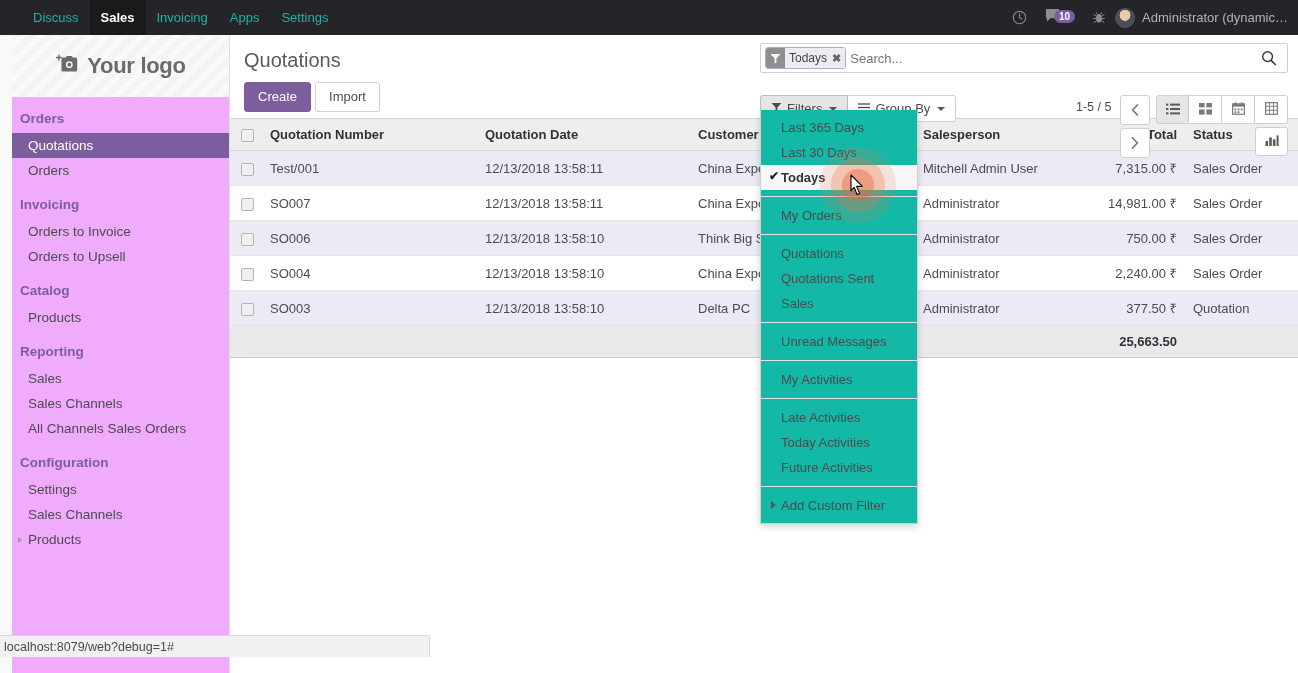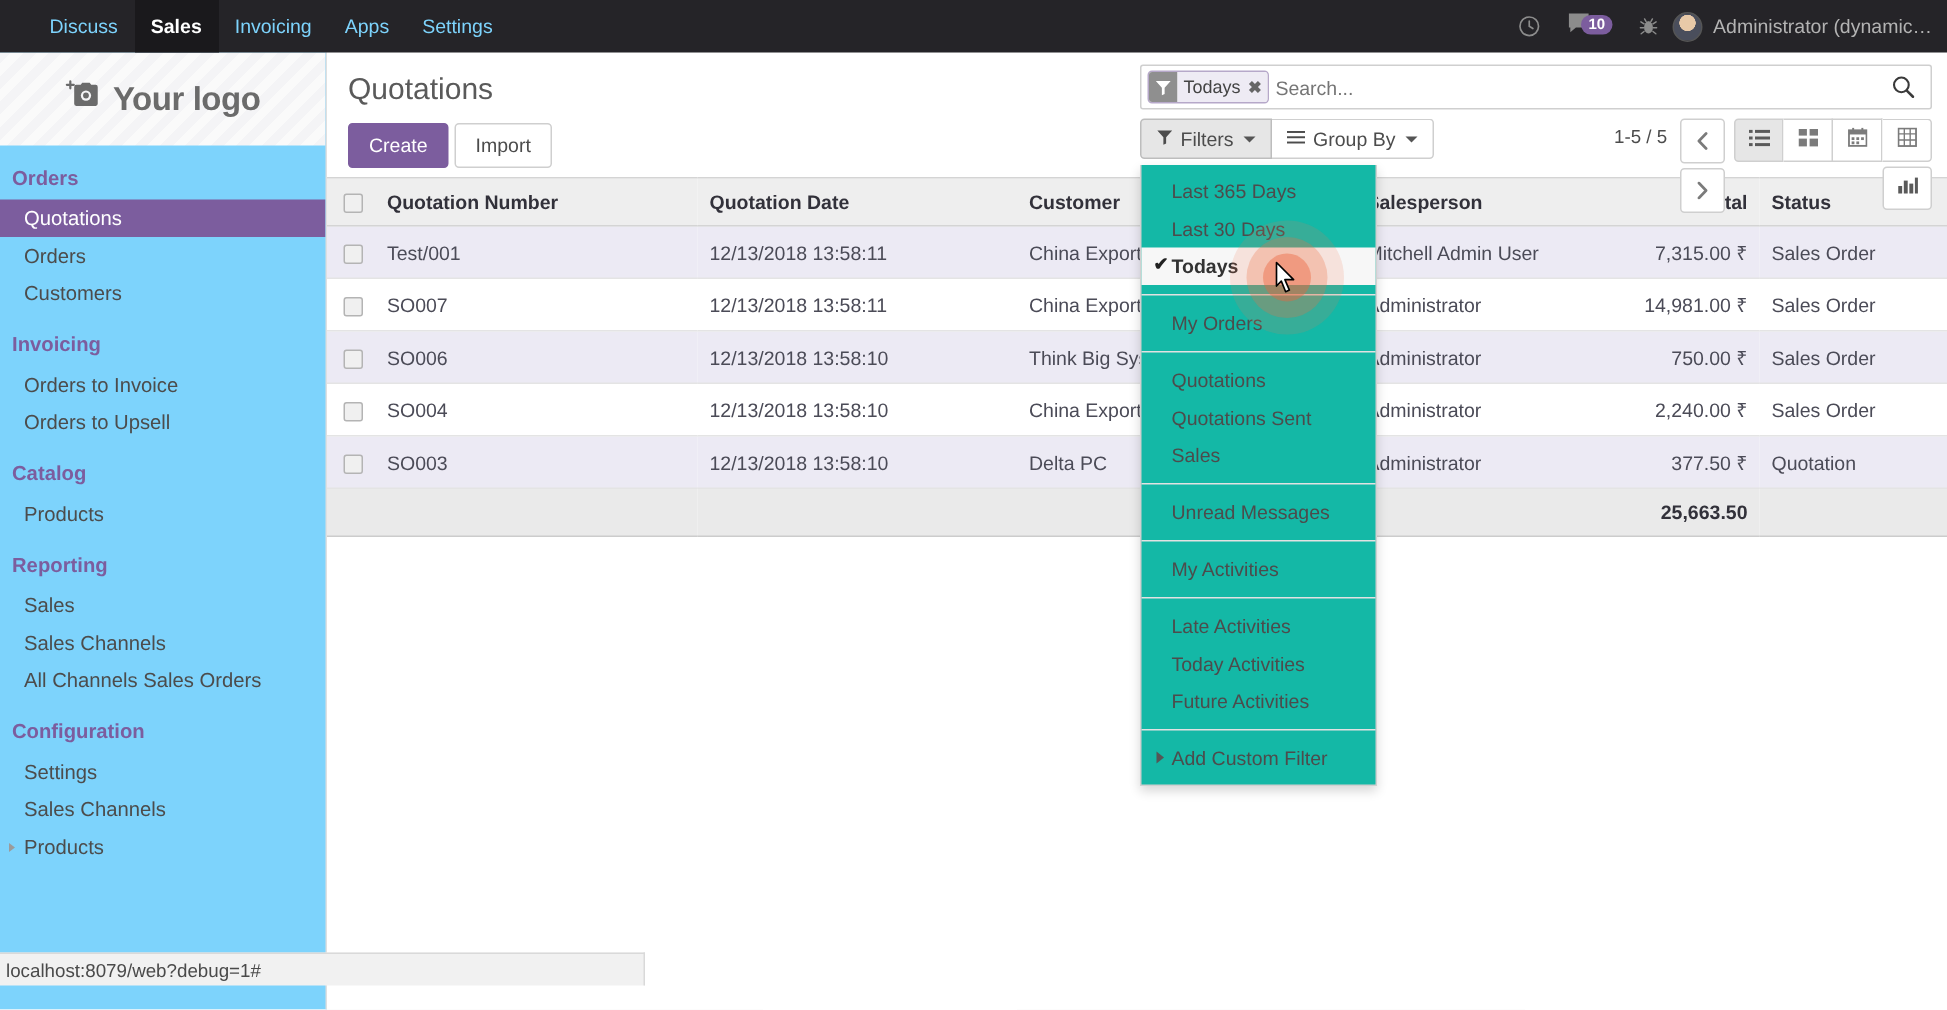--- a/index.html
+++ b/index.html
@@ -12,21 +12,21 @@
   body { position: relative; }
 
   
   .navbar {
     height: 35px; background: #252428;
     display: flex; align-items: center;
     position: relative; z-index: 60;
   }
   .nav-menu { display: flex; align-items: center; padding-left: 22px; height: 100%; }
   .nav-item {
-    color: #7dd3fc; font-size: 13px; padding: 0 11px; height: 100%;
+    color: #14b8a6; font-size: 13px; padding: 0 11px; height: 100%;
     display: flex; align-items: center; cursor: pointer; white-space: nowrap;
   }
   .nav-item.active { background: #1a191c; color: #ffffff; font-weight: bold; }
   .nav-right { margin-left: auto; display: flex; align-items: center; padding-right: 10px; height: 100%; }
   .nav-icon {
     color: #8c8c8c; padding: 0 9px; display: flex; align-items: center;
     cursor: pointer; height: 100%;
   }
   .nav-icon svg { display: block; }
   .msg-wrap { position: relative; display: flex; align-items: center; padding: 0 8px; cursor: pointer; }
@@ -40,22 +40,22 @@
     border: 1px solid #555; margin-right: 7px; flex: none;
   }
   .user-name { color: #b3b3b3; font-size: 13px; max-width: 170px; overflow: hidden;
     white-space: nowrap; text-overflow: ellipsis; cursor: pointer; }
 
   
   .body-wrap { display: flex; height: 638px; }
 
   
   .sidebar {
-    width: 218px; flex: none; background: #7dd3fc;
-    border-right: 1px solid #dfdfdf; overflow: hidden;
+    width: 218px; flex: none; background: #f0abfc;
+    border-right: 1px solid #dfdfdf; overflow: hidden; margin-left: 12px;
   }
   .logo-box {
     height: 62px; display: flex; align-items: center; justify-content: center;
     background: repeating-linear-gradient(-45deg, #f4f4f6 0 6px, #fafafa 6px 12px);
     gap: 8px;
   }
   .logo-text { font-size: 22px; font-weight: bold; color: #6b6b6b; letter-spacing: -0.3px; }
   .sb-section {
     color: #7c5d9e; font-weight: bold; font-size: 13.5px;
     padding: 14px 0 7px 8px;
@@ -103,21 +103,21 @@
     background: #eeebf4; color: #444; font-size: 12px; padding: 0 4px;
     display: flex; align-items: center; height: 100%; gap: 5px;
   }
   .facet-x { font-size: 11px; color: #666; cursor: pointer; font-weight: bold; }
   .search-input {
     flex: 1; border: none; outline: none; font-size: 13px; color: #ef4444;
     font-family: "Liberation Sans", sans-serif; background: transparent;
   }
   .search-mag { padding: 0 6px; cursor: pointer; display: flex; align-items: center; }
 
-  .cp-tools { display: flex; align-items: flex-start; margin-top: 6px; position: relative; }
+  .cp-tools { display: flex; align-items: flex-start; margin-top: 22px; position: relative; }
   .tool-group { display: flex; }
   .tool-btn {
     font-size: 13px; color: #4c4c4c; border: 1px solid #cfcfcf; background: #fff;
     padding: 5px 10px; cursor: pointer; display: flex; align-items: center; gap: 5px;
     border-radius: 3px 0 0 3px; white-space: nowrap;
   }
   .tool-btn.second { border-radius: 0 3px 3px 0; border-left: none; }
   .tool-btn.pressed { background: #e6e6e6; border-color: #bdbdbd; }
   .caret-down {
     width: 0; height: 0; border-top: 4px solid #555;
@@ -259,21 +259,20 @@
           <circle cx="15.5" cy="11.2" r="2.1" fill="#6b6b6b"></circle>
           <path d="M4.2 1v5M1.7 3.5h5" stroke="#6b6b6b" stroke-width="1.6" stroke-linecap="round"></path>
         </svg>
       </span>
       <span class="logo-text">Your logo</span>
     </div>
 
     <div class="sb-section">Orders</div>
     <div class="sb-item active">Quotations</div>
     <div class="sb-item">Orders</div>
-    <div class="sb-item">Customers</div>
 
     <div class="sb-section">Invoicing</div>
     <div class="sb-item">Orders to Invoice</div>
     <div class="sb-item">Orders to Upsell</div>
 
     <div class="sb-section">Catalog</div>
     <div class="sb-item">Products</div>
 
     <div class="sb-section">Reporting</div>
     <div class="sb-item">Sales</div>

